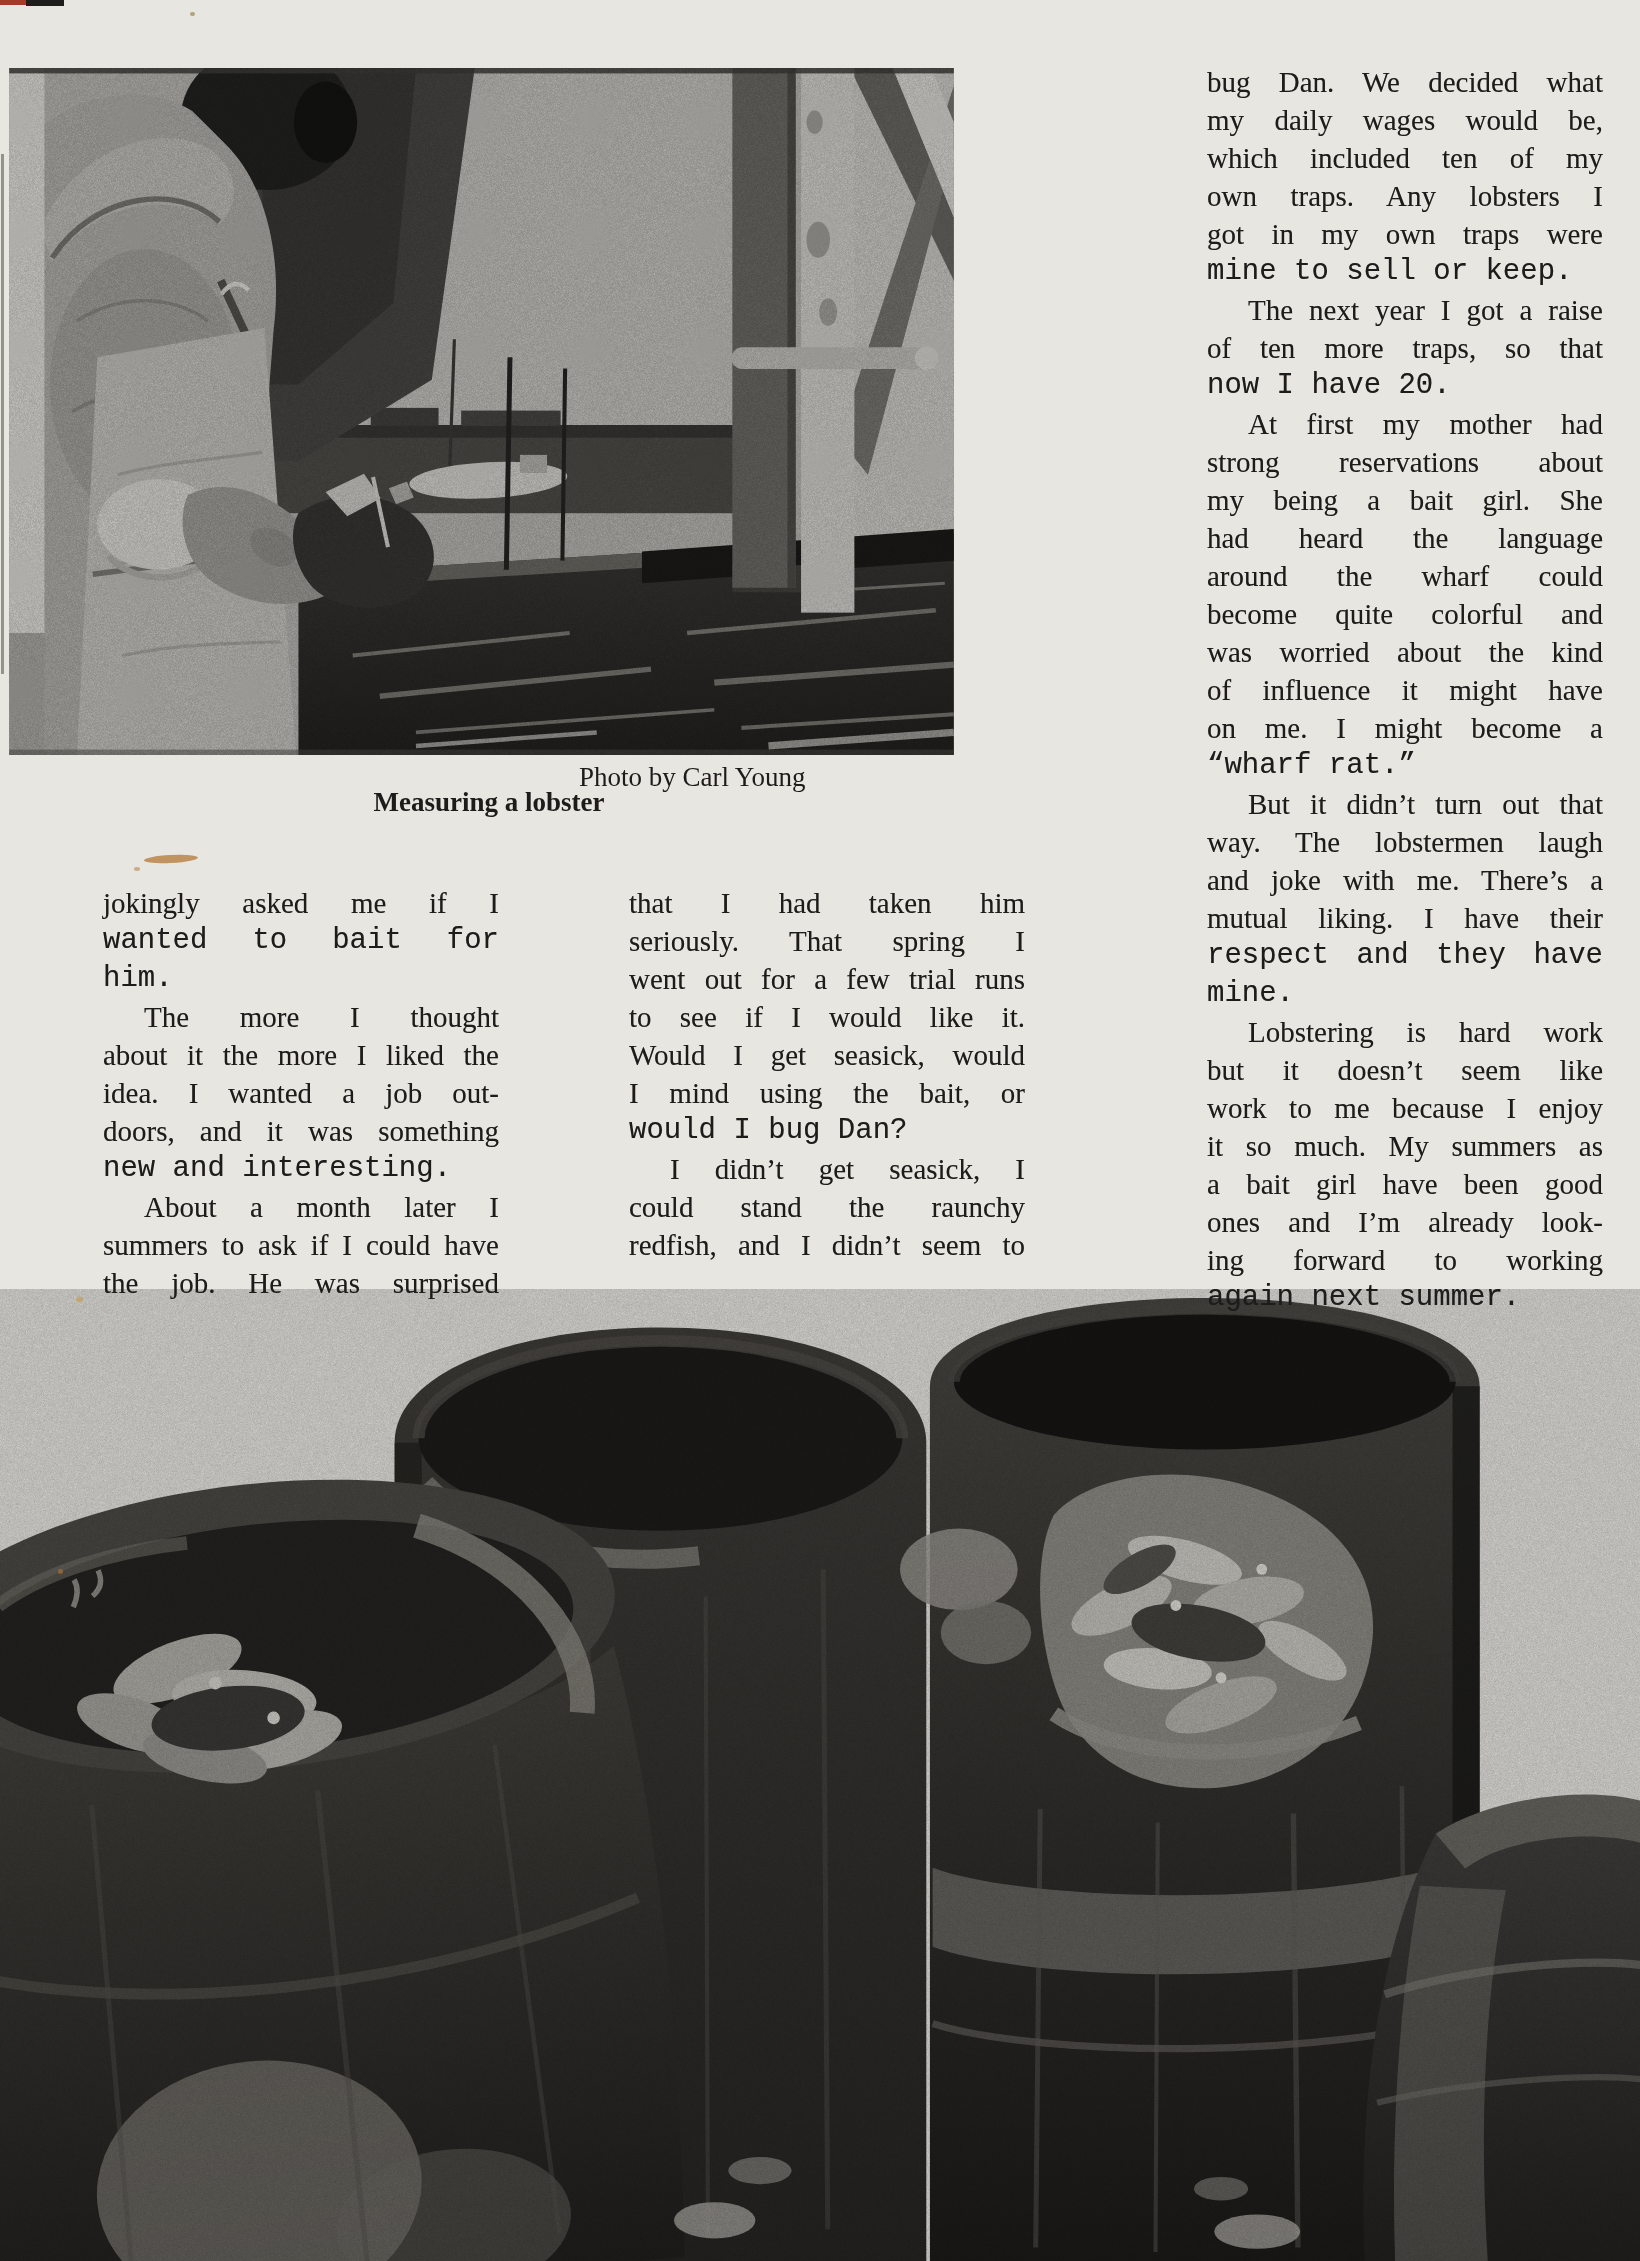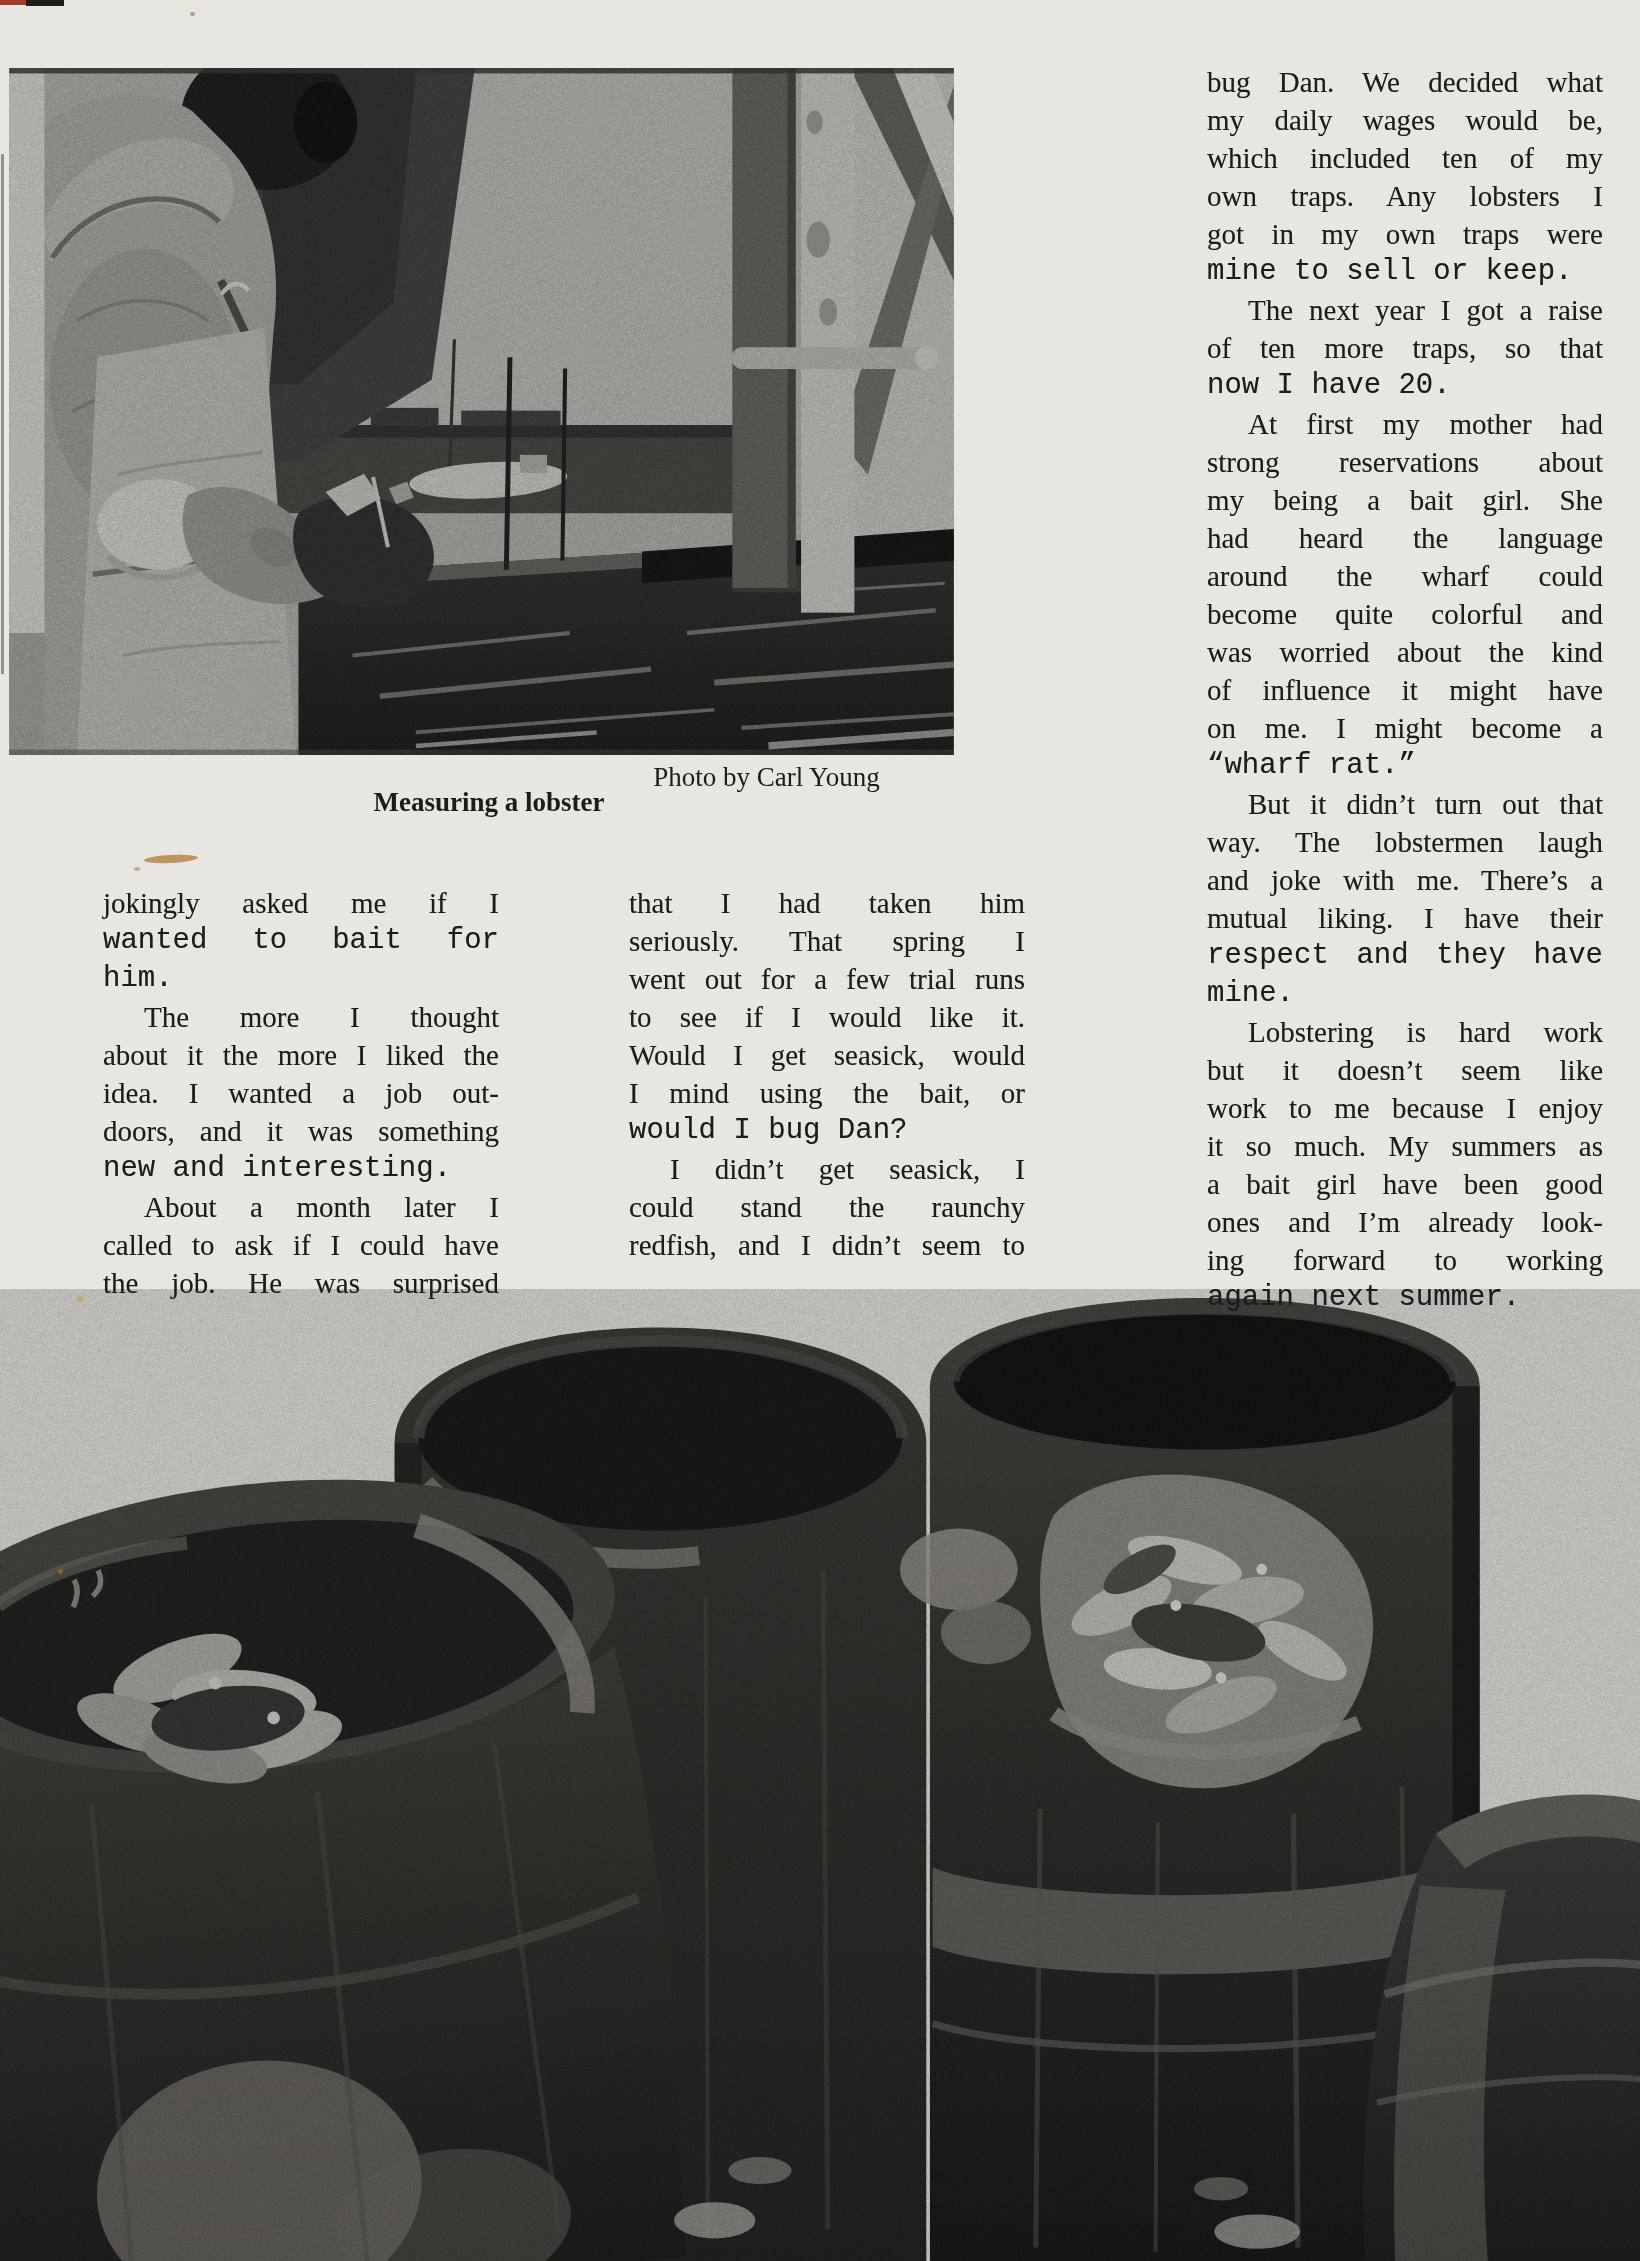--- a/index.html
+++ b/index.html
@@ -6,21 +6,21 @@
   body{font-family:"Liberation Serif",serif;}
   .page{position:relative;width:1641px;height:2261px;background:#e8e6e1;overflow:hidden;}
 
   
   .photo{position:absolute;z-index:1;}
   #top-photo{left:9px;top:68px;width:945px;height:687px;}
   #barrels-photo{left:0;top:1289px;width:1641px;height:972px;}
 
   
   .credit{position:absolute;z-index:2;left:579px;top:763px;width:375px;
-          text-align:center;font-size:27px;line-height:29px;color:var(--ink);}
+          text-align:left;font-size:27px;line-height:29px;color:var(--ink);}
   .cap{position:absolute;z-index:2;left:317px;top:788px;width:344px;text-align:center;
        font-weight:700;font-size:27px;line-height:29px;color:var(--ink);}
 
   
   .col{position:absolute;z-index:2;width:396px;color:var(--ink);
        font-size:29px;line-height:38px;text-shadow:0 0 0.5px rgba(20,20,20,.35);}
   #col-left{left:103px;top:884px;}
   #col-middle{left:629px;top:884px;}
   #col-right{left:1159px;top:63px;margin-left:48px;}
   .line{text-align:justify;text-align-last:justify;}
@@ -146,21 +146,21 @@
 
   <div class="col" id="col-left">
       <div class="line">jokingly asked me if I</div>
       <div class="line end">wanted to bait for him.</div>
       <div class="line indent">The more I thought</div>
       <div class="line">about it the more I liked the</div>
       <div class="line">idea. I wanted a job out-</div>
       <div class="line">doors, and it was something</div>
       <div class="line end">new and interesting.</div>
       <div class="line indent">About a month later I</div>
-      <div class="line">called to ask if I could have</div>
+      <div class="line">summers to ask if I could have</div>
       <div class="line">the job. He was surprised</div>
     </div>
   <div class="col" id="col-middle">
       <div class="line">that I had taken him</div>
       <div class="line">seriously. That spring I</div>
       <div class="line">went out for a few trial runs</div>
       <div class="line">to see if I would like it.</div>
       <div class="line">Would I get seasick, would</div>
       <div class="line">I mind using the bait, or</div>
       <div class="line end">would I bug Dan?</div>

